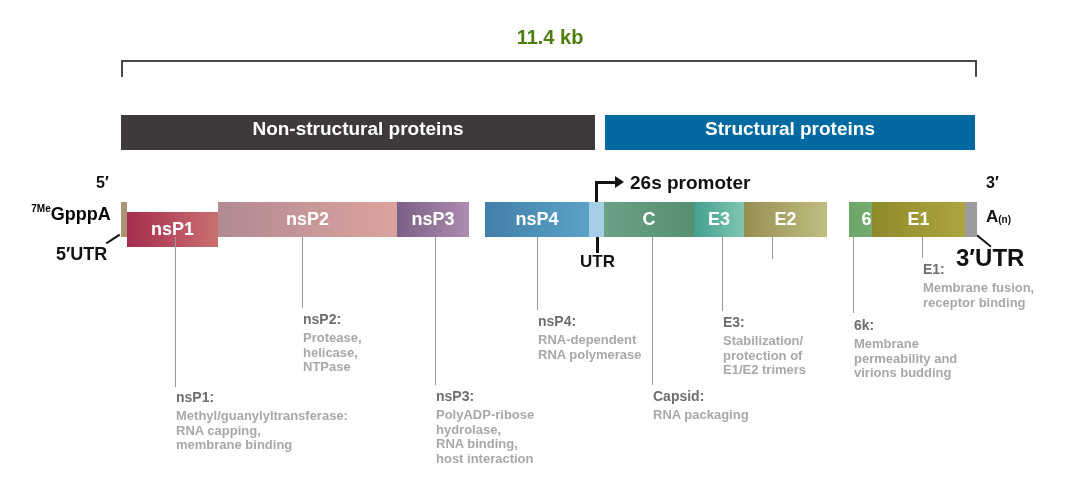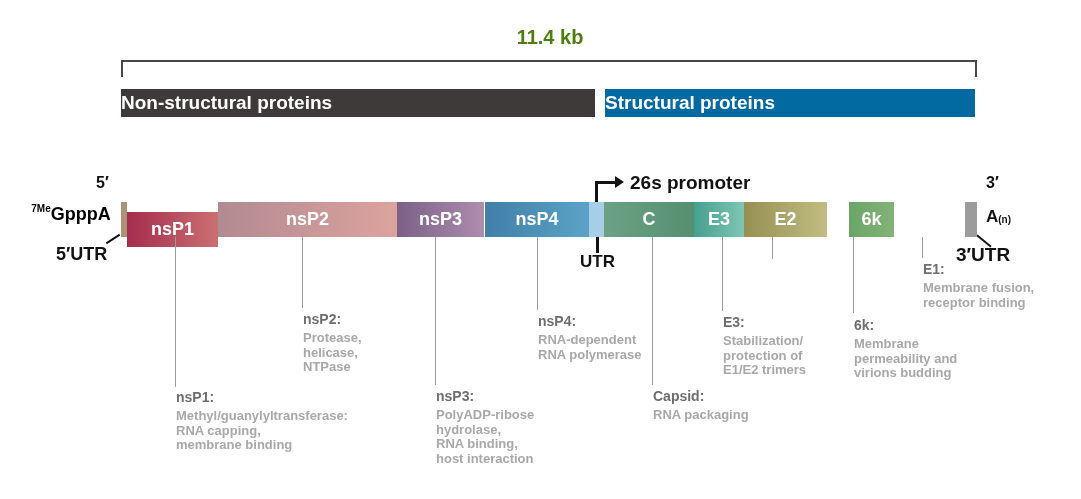--- a/index.html
+++ b/index.html
@@ -10,36 +10,36 @@
   }
   .abs{ position:absolute; }
 
   
   .kb-label{ left:430px; top:26px; width:240px; text-align:center;
     font-size:20px; font-weight:bold; color:#4d7c0f; }
   .bracket{ left:121px; top:60px; width:856px; height:17px;
     border-top:2px solid #4a4747; border-left:2px solid #4a4747; border-right:2px solid #4a4747; }
 
   
-  .section-bar{ position:absolute; top:89px; height:28px; background:#3e3a39;
-    color:#fff; font-size:19px; font-weight:bold; text-align:left; line-height:28px; }
+  .section-bar{ position:absolute; top:115px; height:35px; background:#3e3a39;
+    color:#fff; font-size:19px; font-weight:bold; text-align:center; line-height:28px; }
 
   
   .seg{ position:absolute; top:202px; height:35px; display:flex; align-items:center; justify-content:center; }
   .seg span{ color:#ffffff; font-weight:bold; font-size:18px; white-space:nowrap; }
 
   
   .five-prime{ left:96px; top:174px; font-size:16px; font-weight:bold; color:#121212; }
   .cap-label{ left:26px; top:203px; width:90px; text-align:center; font-size:18px; font-weight:bold; color:#000000; white-space:nowrap; }
   .cap-label .sup{ font-size:10px; vertical-align:8px; }
   .five-utr{ left:56px; top:244px; font-size:18px; font-weight:bold; color:#121212; }
   .three-prime{ left:986px; top:174px; font-size:16px; font-weight:bold; color:#121212; }
   .poly-a{ left:986px; top:207px; font-size:17px; font-weight:bold; color:#121212; }
   .poly-a .sub{ font-size:10px; vertical-align:-1px; }
-  .three-utr{ left:956px; top:244px; font-size:19px; font-weight:bold; color:#121212; }
+  .three-utr{ left:956px; top:244px; font-size:24px; font-weight:bold; color:#121212; }
   .diag{ position:absolute; height:2px; background:#121212; }
   .diag-left{ left:105px; top:238px; width:16px; transform:rotate(-33deg); }
   .diag-right{ left:975px; top:240px; width:18px; transform:rotate(39deg); }
 
   
   .prom-stem{ left:595px; top:181px; width:2.5px; height:21px; background:#121212; }
   .prom-horiz{ left:595px; top:181px; width:21px; height:2.5px; background:#121212; }
   .prom-head{ left:615px; top:176px; width:0; height:0;
     border-left:9px solid #121212; border-top:6px solid transparent; border-bottom:6px solid transparent; }
   .prom-label{ left:630px; top:172px; font-size:19px; font-weight:bold; color:#121212; }
@@ -82,38 +82,41 @@
 
 <div class="section-bar" style="left: 121px; width: 474px; background: rgb(62, 58, 57);">Non-structural proteins</div>
     <div class="section-bar" style="left: 605px; width: 370px; background: #0369a1;">Structural proteins</div>
     <div class="seg" style="left: 121px; width: 6px; background: rgb(171, 148, 118);"></div>
     <div class="seg" style="left: 127px; width: 91px; background: linear-gradient(to right, rgb(165, 44, 77), rgb(202, 112, 113)); margin-top: 10px;">
       <span>nsP1</span>
     </div>
     <div class="seg" style="left: 218px; width: 179px; background: linear-gradient(to right, rgb(178, 138, 145), rgb(220, 163, 158));">
       <span>nsP2</span>
     </div>
-    <div class="seg" style="left: 397px; width: 87px; background: linear-gradient(to right, rgb(123, 96, 133), rgb(173, 141, 176));">
+    <div class="seg" style="left: 397px; width: 72px; background: linear-gradient(to right, rgb(123, 96, 133), rgb(173, 141, 176));">
       <span>nsP3</span>
     </div>
     <div class="seg" style="left: 485px; width: 104px; background: linear-gradient(to right, rgb(65, 127, 168), rgb(91, 163, 198));">
       <span>nsP4</span>
     </div>
     <div class="seg" style="left: 589px; width: 15px; background: rgb(166, 206, 230);"></div>
     <div class="seg" style="left: 604px; width: 90px; background: linear-gradient(to right, rgb(107, 161, 132), rgb(85, 143, 112));">
       <span>C</span>
     </div>
     <div class="seg" style="left: 694px; width: 50px; background: linear-gradient(to right, rgb(69, 160, 144), rgb(127, 197, 178));">
       <span>E3</span>
     </div>
     <div class="seg" style="left: 744px; width: 83px; background: linear-gradient(to right, rgb(151, 143, 82), rgb(193, 189, 130));">
       <span>E2</span>
     </div>
     <div class="seg" style="left: 827px; width: 45px; background: linear-gradient(to right, rgb(106, 165, 103), rgb(130, 179, 119)); margin-left: 22px;">
       <span>6k</span>
+    </div>
+    <div class="seg" style="left: 872px; width: 93px; background: linear-gradient(to right, rgb(143, 138, 43), rgb(172, 165, 63));">
+      <span>E1</span>
     </div>
     <div class="seg" style="left: 965px; width: 12px; background: rgb(156, 156, 156);"></div>
     <div class="tick" style="left: 175px; height: 150px;"></div>
     <div class="ann" style="left: 176px; top: 389px;">
       <div class="ann-h">nsP1:</div>
       <div class="ann-l">Methyl/guanylyltransferase:</div>
       <div class="ann-l">RNA capping,</div>
       <div class="ann-l">membrane binding</div>
     </div>
     <div class="tick" style="left: 302px; height: 71px;"></div>

